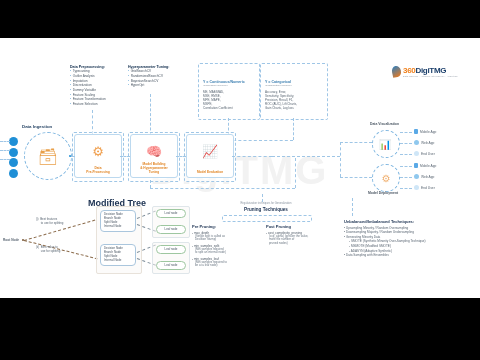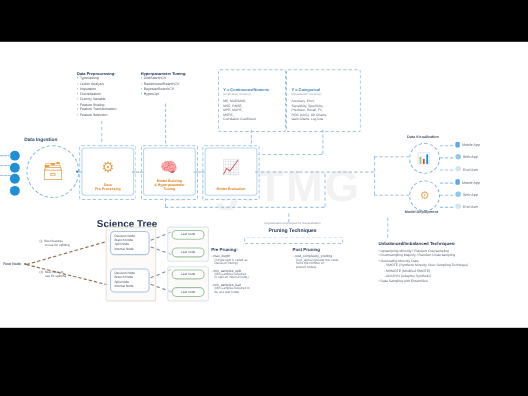--- a/index.html
+++ b/index.html
@@ -61,20 +61,27 @@
 <body>
 
 <div id="frame">
   <div id="bar-top"></div>
   <div id="bar-bottom"></div>
 
   <div id="slide">
 
     <div class="wm">DigiTMG</div>
 
+    <div id="logo" style="left:392px;top:28px;">
+      <div class="mark"></div>
+      <div>
+        <div class="txt"><span class="org">360</span><span>DigiTMG</span></div>
+        <div class="tag">Data Science . Artificial Intelligence . Analytics</div>
+      </div>
+    </div>
 
     <div style="position:absolute;left:70px;top:27px;width:54px;">
       <div class="hdr">Data Preprocessing:</div>
       <div id="pp-list">
           <div class="li">Typecasting</div>
           <div class="li">Outlier Analysis</div>
           <div class="li">Imputation</div>
           <div class="li">Discretization</div>
           <div class="li">Dummy Variable</div>
           <div class="li">Feature Scaling</div>
@@ -213,21 +220,21 @@
           <span>Web App</span>
         </div>
         <div class="conn" style="left: 400px; top: 138.5px; width: 12px;"></div>
         <div class="chip" style="left: 414px; top: 147px;">
           <span class="pr"></span>
           <span>End User</span>
         </div>
         <div class="conn" style="left: 400px; top: 149.5px; width: 12px;"></div>
       </div>
 
-    <div class="dt-title" style="left:88px;top:160px;">Science Tree</div>
+    <div class="dt-title" style="left:88px;top:160px;">Modified Tree</div>
 
     <div class="lbl-sm" style="left:3px;top:200px;font-size:3.2px;color:#5a6673;">Root Node</div>
     <div class="rootdot" style="left:22px;top:201px;"></div>
 
     <div class="branch" style="left:24px;top:202px;width:74px;transform:rotate(-16deg);"></div>
     <div class="branch" style="left:24px;top:202px;width:76px;transform:rotate(14deg);"></div>
 
     <div style="position:absolute;left:36px;top:180px;font-size:2.9px;color:#5a6673;line-height:1.3;white-space:pre;">(i)  Best features
       to use for splitting</div>
     <div style="position:absolute;left:36px;top:208px;font-size:2.9px;color:#5a6673;line-height:1.3;white-space:pre;">(ii)  Best value to

